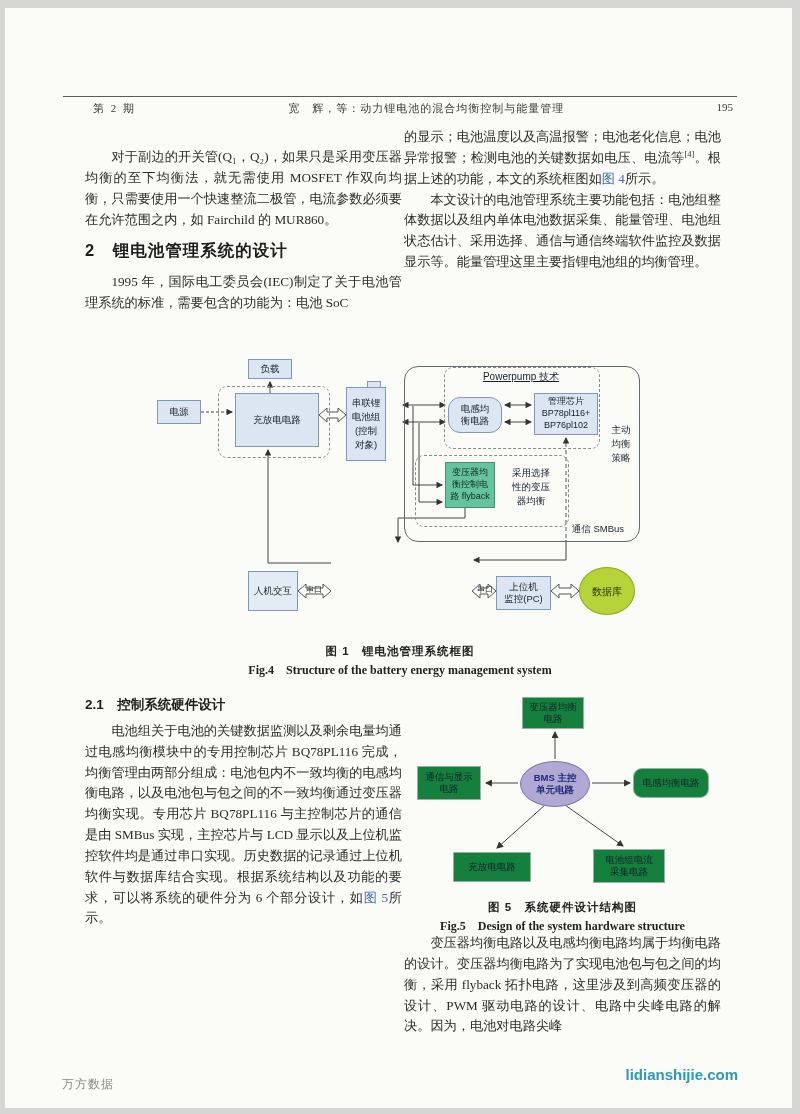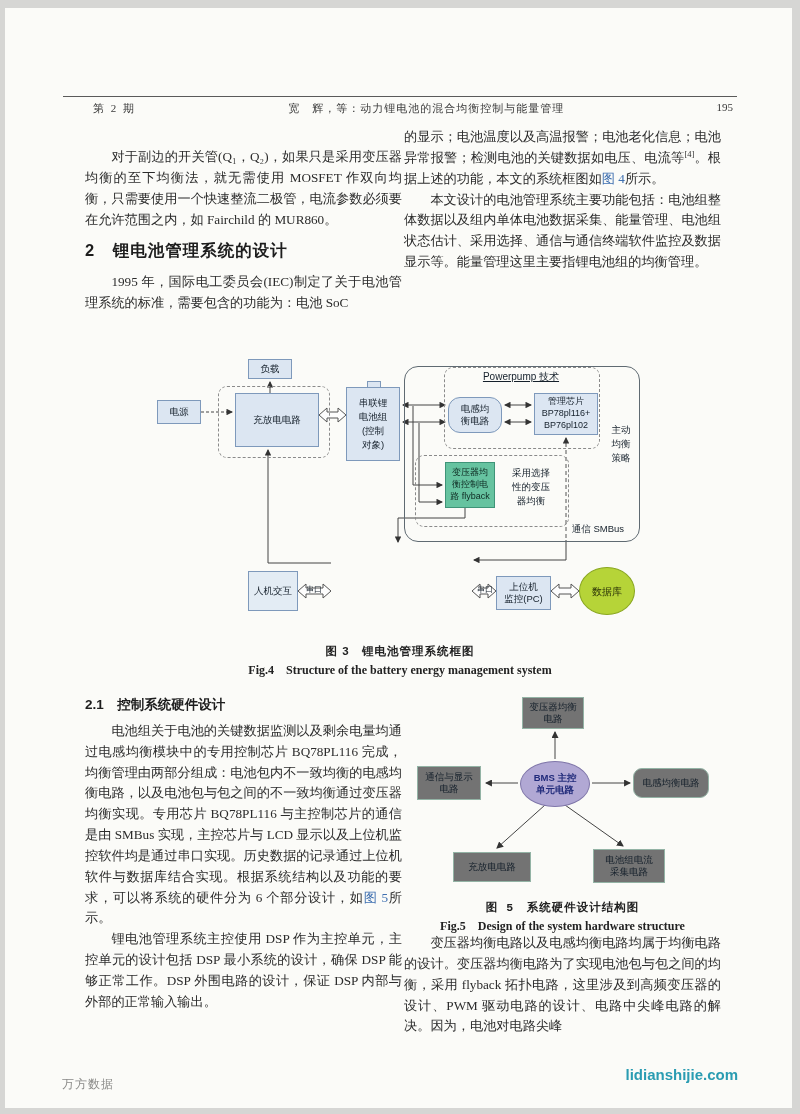--- a/index.html
+++ b/index.html
@@ -49,21 +49,21 @@
             border:1px solid #5f6a72;border-radius:14px;}
   .f4-dash1{position:absolute;left:136px;top:30px;width:110px;height:70px;
             border:1px dashed #8a8a8a;border-radius:9px;}
   .f4-dash2{position:absolute;left:362px;top:11px;width:154px;height:80px;
             border:1px dashed #8a8a8a;border-radius:9px;}
   .f4-dash3{position:absolute;left:333px;top:99px;width:152px;height:70px;
             border:1px dashed #8a8a8a;border-radius:9px;}
   .f4-load{left:166px;top:3px;width:44px;height:20px;}
   .f4-power{left:75px;top:44px;width:44px;height:24px;}
   .f4-charge{left:153px;top:37px;width:84px;height:54px;}
-  .f4-pack{left:264px;top:31px;width:54px;height:74px;line-height:1.5;}
+  .f4-pack{left:264px;top:31px;width:40px;height:74px;line-height:1.5;}
   .f4-notch{position:absolute;left:285px;top:25px;width:12px;height:6px;
             background:#dce6f2;border:1px solid #7e99bb;border-bottom:none;}
   .f4-pp{left:362px;top:13px;width:154px;height:14px;font-size:10px;text-decoration:underline;}
   .f4-ind{left:366px;top:41px;width:54px;height:36px;border-radius:12px;}
   .f4-chip{left:452px;top:37px;width:64px;height:42px;font-size:9px;}
   .f4-act{left:520px;top:68px;width:38px;height:40px;line-height:1.45;}
   .f4-fly{left:363px;top:106px;width:50px;height:46px;background:#66c3a0;border:1px solid #3f9478;
           font-size:9px;color:#0e2a22;}
   .f4-sel{left:422px;top:111px;width:54px;height:40px;line-height:1.45;}
   .f4-smbus{left:478px;top:166px;width:76px;height:14px;}
@@ -74,26 +74,26 @@
   .f4-db{left:497px;top:211px;width:56px;height:48px;background:#b6d438;border:1px solid #8aa721;
          border-radius:50%;font-size:10px;color:#2d3508;}
   .f4-ser1{left:218px;top:228px;width:28px;height:12px;font-size:8px;}
   .f4-ser2{left:391px;top:228px;width:24px;height:12px;font-size:8px;}
 
   .figcap{position:absolute;text-align:center;font-weight:bold;color:#222;}
   .capzh{font-family:"Liberation Sans",sans-serif;font-size:11.5px;letter-spacing:1px;}
   .capen{font-family:"Liberation Serif",serif;font-size:12px;}
   .f4capzh{left:0;width:800px;top:644px;}
   .f4capen{left:0;width:800px;top:662px;}
-  .f5capzh{left:404px;width:317px;top:900px;font-family:Liberation Mono, monospace;}
+  .f5capzh{left:404px;width:317px;top:900px;}
   .f5capen{left:404px;width:317px;top:918px;}
 
   
   .fig5{left:405px;top:690px;width:316px;height:235px;}
-  .greenbox{background:#737373;border:1px solid #93b3a5;}
+  .greenbox{background:#15803d;border:1px solid #93b3a5;}
   .f5-top{left:117px;top:7px;width:62px;height:32px;}
   .f5-left{left:12px;top:76px;width:64px;height:34px;}
   .f5-right{left:228px;top:78px;width:76px;height:30px;border-radius:9px;}
   .f5-bl{left:48px;top:162px;width:78px;height:30px;}
   .f5-br{left:188px;top:159px;width:72px;height:34px;}
   .f5-ellipse{left:115px;top:71px;width:70px;height:46px;background:#b1a8d4;border:1px solid #7f76a9;
               border-radius:50%;color:#202a7a;font-weight:bold;}
 
   
   .wf{position:absolute;left:62px;top:1076px;font-size:12px;color:#8a8a88;
@@ -189,27 +189,26 @@
 性的变压
 器均衡</div>
     <div class="node label f4-smbus">通信 SMBus</div>
     <div class="node bluebox f4-hmi">人机交互</div>
     <div class="node bluebox f4-pc">上位机
 监控(PC)</div>
     <div class="node f4-db">数据库</div>
     <div class="node label f4-ser1">串口</div>
     <div class="node label f4-ser2">串口</div>
   </div>
-  <div class="figcap capzh f4capzh">图 3　锂电池管理系统框图</div>
+  <div class="figcap capzh f4capzh">图 1　锂电池管理系统框图</div>
   <div class="figcap capen f4capen">Fig.4　Structure of the battery energy management system</div>
 
   <div class="col lb">
     <h3 class="sec">2.1　控制系统硬件设计</h3>
     <p class="para"><span>电池组关于电池的关键数据监测以及剩余电量均通过电感均衡模块中的专用控制芯片 BQ78PL116 完成，均衡管理由两部分组成：电池包内不一致均衡的电感均衡电路，以及电池包与包之间的不一致均衡通过变压器均衡实现。专用芯片 BQ78PL116 与主控制芯片的通信是由 SMBus 实现，主控芯片与 LCD 显示以及上位机监控软件均是通过串口实现。历史数据的记录通过上位机软件与数据库结合实现。根据系统结构以及功能的要求，可以将系统的硬件分为 6 个部分设计，如</span><span class="figref">图 5</span><span>所示。</span></p>
-    <p class="para">锂电池管理系统主控使用 DSP 作为主控单元，主控单元的设计包括 DSP 最小系统的设计，确保 DSP 能够正常工作。DSP 外围电路的设计，保证 DSP 内部与外部的正常输入输出。</p>
   </div>
 
   <div class="fig fig5">
     <svg width="316" height="235">
       <defs>
         <marker id="ar5" viewBox="0 0 10 10" refX="8.5" refY="5" markerWidth="7" markerHeight="7" orient="auto-start-reverse">
           <path d="M0 0 L10 5 L0 10 z" fill="#333"></path>
         </marker>
       </defs>
       <path d="M150 69 V42" stroke="#444" fill="none" marker-end="url(#ar5)"></path>

